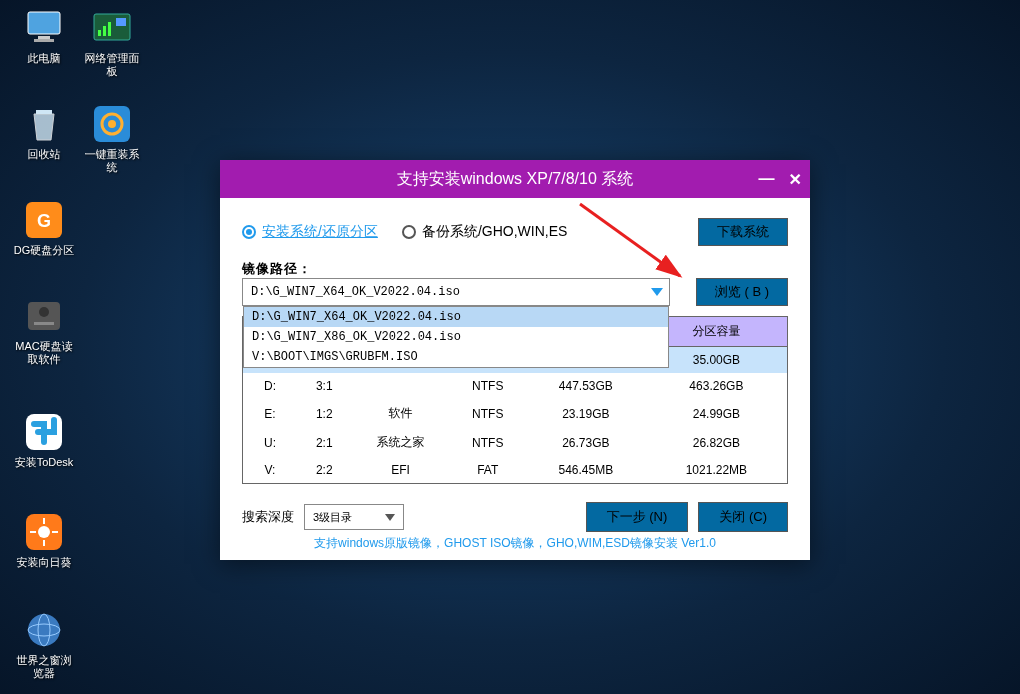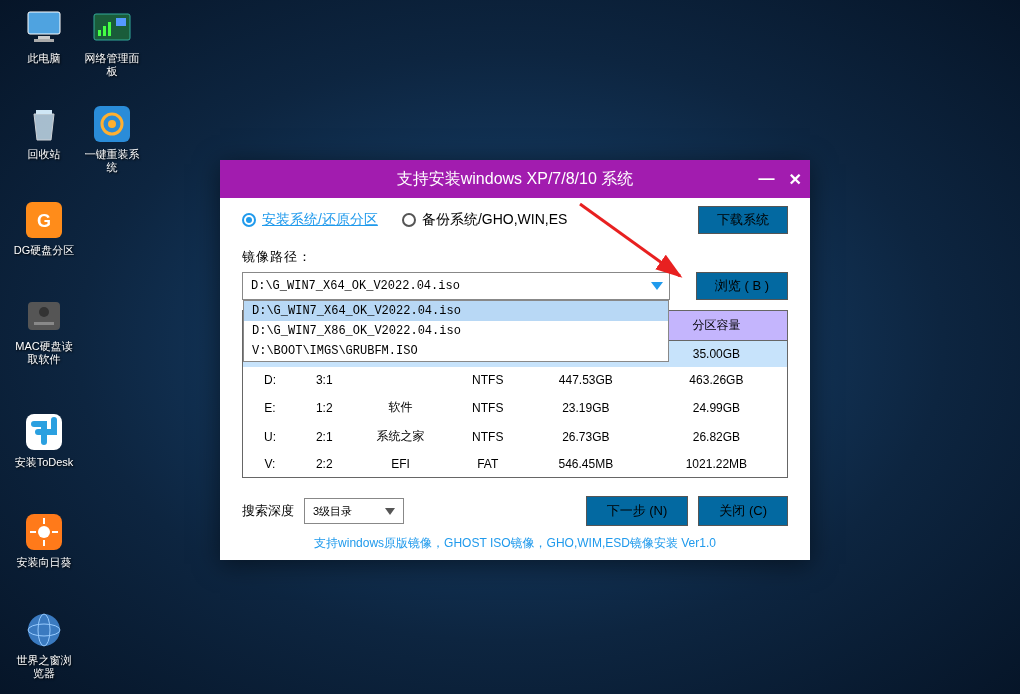--- a/index.html
+++ b/index.html
@@ -35,38 +35,38 @@
   background: #fff; box-shadow: 0 4px 24px rgba(0,0,0,.5);
 }
 .titlebar {
   height: 38px; background: #a21caf; color: #fff;
   display: flex; align-items: center; justify-content: center;
   font-size: 16px; position: relative;
 }
 .titlebar .ctrls { position: absolute; right: 8px; top: 0; height: 38px; display: flex; align-items: center; gap: 14px; }
 .titlebar .ctrl { cursor: pointer; font-size: 16px; font-weight: bold; }
 
-.body { padding: 8px 22px 10px; position: relative; }
+.body { padding: 20px 22px 10px; position: relative; }
 
 .mode-row { display: flex; align-items: center; gap: 24px; margin-bottom: 14px; font-size: 14px; }
 .radio { display: inline-flex; align-items: center; gap: 6px; cursor: pointer; }
 .radio .r {
   width: 14px; height: 14px; border: 2px solid #209aec; border-radius: 50%;
   display: flex; align-items: center; justify-content: center;
 }
 .radio .r.sel::after { content: ""; width: 6px; height: 6px; background: #209aec; border-radius: 50%; }
 .radio .r.off { border-color: #555; }
 .radio .text.blue { color: #209aec; text-decoration: underline; }
 .btn {
   border: 1px solid #555; background: #0369a1; padding: 4px 18px;
   font-size: 13px; cursor: pointer; font-family: inherit;
 }
 .dl-btn { margin-left: auto; }
 
-.path-label { font-size: 13px; margin-bottom: 6px; letter-spacing: 1px; }
+.path-label { font-size: 13px; letter-spacing: 1px; font-weight: bold; }
 
 .path-row { display: flex; gap: 26px; margin-bottom: 10px; }
 .combo {
   flex: 1; height: 28px; border: 1px solid #888; position: relative;
   display: flex; align-items: center; padding: 0 8px;
   font-family: "Courier New", monospace; font-size: 12px; cursor: pointer;
 }
 .combo .tri {
   position: absolute; right: 6px; top: 50%; transform: translateY(-50%);
   width: 0; height: 0; border-left: 6px solid transparent; border-right: 6px solid transparent;

